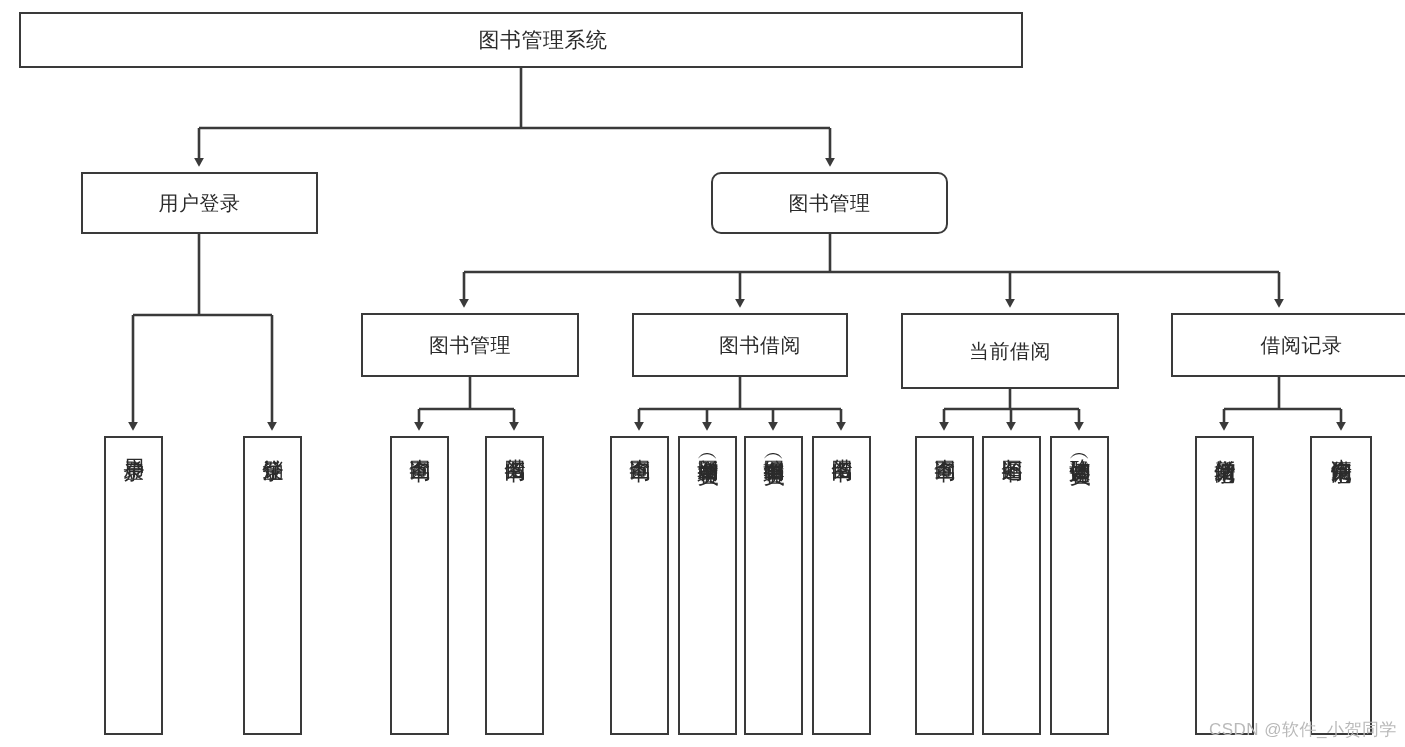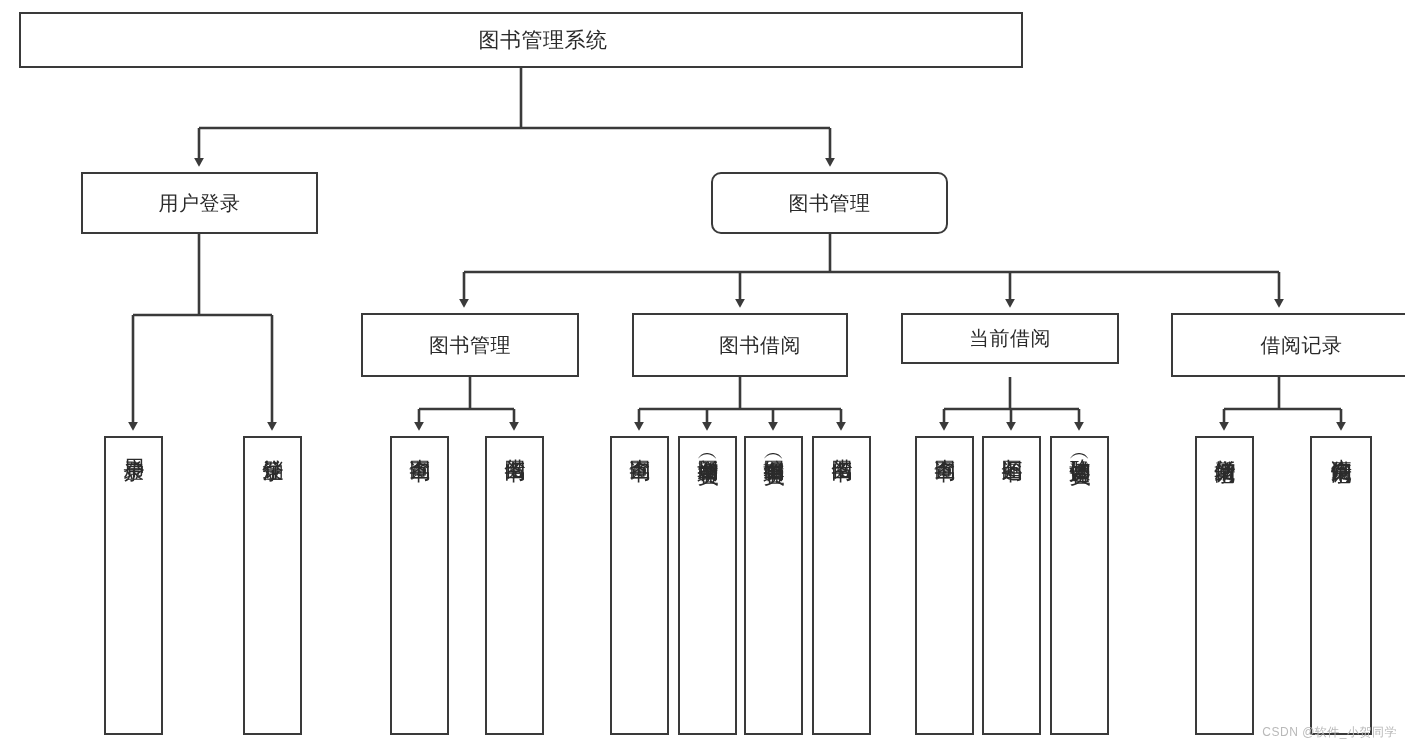--- a/index.html
+++ b/index.html
@@ -52,21 +52,21 @@
   .node-box.vertical {
     align-items: flex-start;
     justify-content: center;
     padding-top: 4px;
   }
   .node-box.root .node-label { font-size: 21px; }
   .watermark {
     position: absolute;
     right: 8px;
     bottom: 6px;
-    font-size: 12px;
+    font-size: 17px;
     color: #b9b9b9;
     letter-spacing: 0.5px;
     white-space: nowrap;
     pointer-events: none;
   }
 </style>
 </head>
 <body>
 
 <div id="diagram-root">
@@ -131,21 +131,21 @@
   <div class="node-box" style="left:711px; top:172px; width:237px; height:62px;border-radius:10px;">
     <span class="node-label">图书管理</span>
   </div>
 
   <div class="node-box" style="left:361px; top:313px; width:218px; height:64px;">
     <span class="node-label">图书管理</span>
   </div>
   <div class="node-box" style="left:632px; top:313px; width:216px; height:64px;padding-left:40px;">
     <span class="node-label">图书借阅</span>
   </div>
-  <div class="node-box" style="left:901px; top:313px; width:218px; height:51px;">
+  <div class="node-box" style="left:901px; top:313px; width:218px; height:76px;">
     <span class="node-label">当前借阅</span>
   </div>
   <div class="node-box" style="left:1171px; top:313px; width:261px; height:64px;">
     <span class="node-label">借阅记录</span>
   </div>
 
   <div class="node-box vertical" style="left:104px; top:436px; width:59px; height:299px;">
     <span class="node-label">用户登录</span>
   </div>
   <div class="node-box vertical" style="left:243px; top:436px; width:59px; height:299px;">

